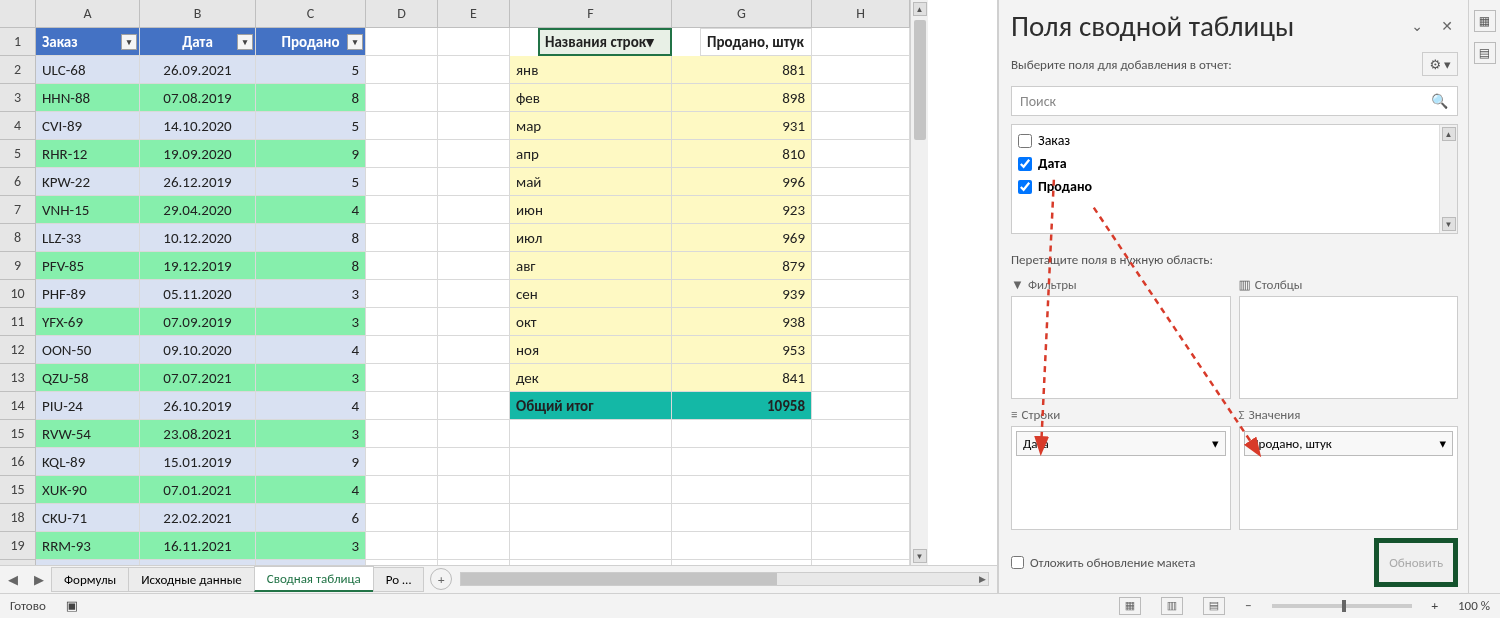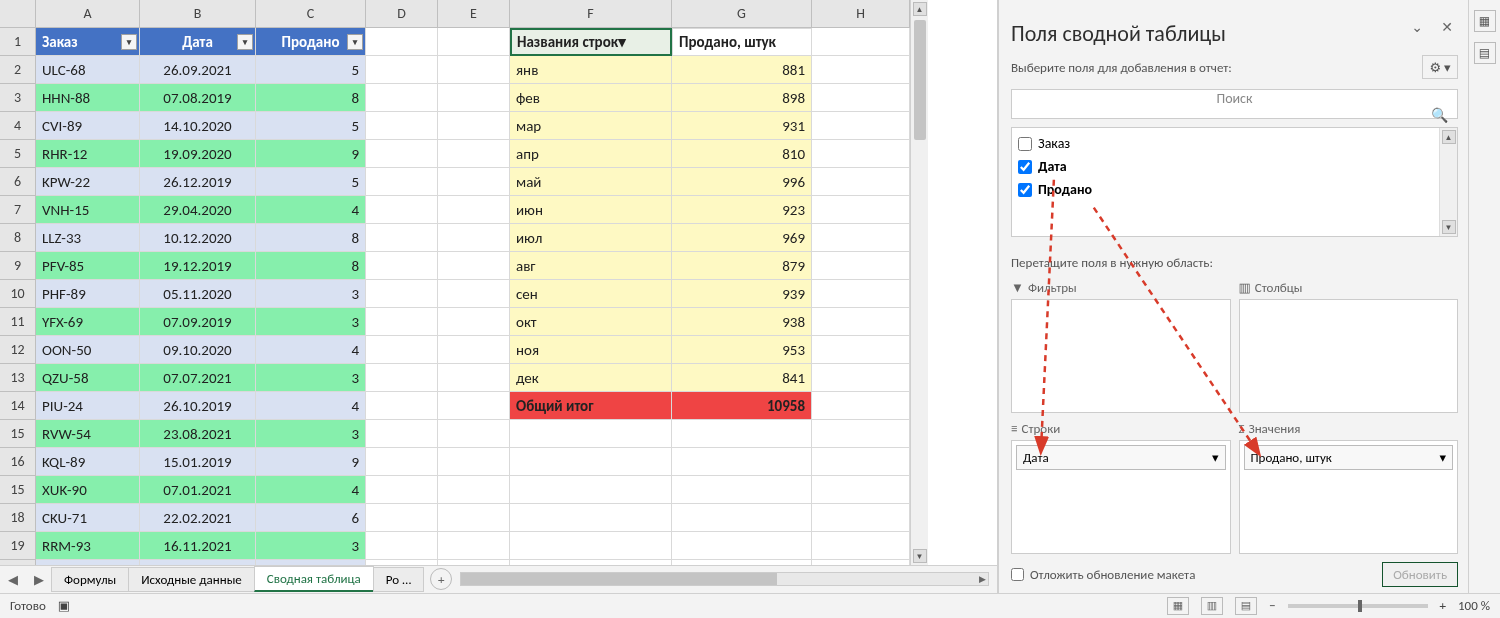--- a/index.html
+++ b/index.html
@@ -16,68 +16,68 @@
 .grid .cell { border-right: 1px solid #d9d9d9; border-bottom: 1px solid #d9d9d9; padding: 2px 6px; display: flex; align-items: center; white-space: nowrap; overflow: hidden; }
 .grid .col-hdr { background: #e6e6e6; justify-content: center; font-size: 14px; color: #444; border-right: 1px solid #bfbfbf; border-bottom: 1px solid #bfbfbf; }
 .grid .row-hdr { background: #e6e6e6; justify-content: center; font-size: 14px; color: #444; border-right: 1px solid #bfbfbf; border-bottom: 1px solid #bfbfbf; }
 .grid .corner { background: #e6e6e6; border-right: 1px solid #bfbfbf; border-bottom: 1px solid #bfbfbf; }
 .grid .tbl-hdr { background: #4472c4; color: #fff; font-weight: 600; position: relative; }
 .grid .tbl-hdr .drop { position: absolute; right: 2px; top: 50%; transform: translateY(-50%); width: 16px; height: 16px; border: 1px solid #a0a0a0; background: #f5f5f5; display: flex; align-items: center; justify-content: center; font-size: 9px; color: #444; }
 .grid .band-even { background: #d9e1f2; }
 .grid .band-odd  { background: #86efac; }
 .grid .num { justify-content: flex-end; }
 .grid .center { justify-content: center; }
-.grid .pivot-hdr { font-weight: 600; background: #fff; border: 1px solid #d9d9d9; position: relative; }
+.grid .pivot-hdr { font-weight: 600; background: #fff; border: 1px solid #d9d9d9; position: relative; margin-left: 28px; }
 .grid .pivot-hdr.sel { outline: 2px solid #217346; outline-offset: -2px; background: #e8f0e6; }
-.grid .pivot-total { font-weight: 700; background: #ef4444; }
+.grid .pivot-total { font-weight: 700; background: #14b8a6; }
 .grid .pivot-g { background: #fef9c3; }
 
 
 .vscroll { width: 18px; background: #f0f0f0; border-left: 1px solid #d0d0d0; display: flex; flex-direction: column; align-items: center; justify-content: space-between; padding: 2px 0; }
 .vscroll .btn { width: 14px; height: 14px; background: #e0e0e0; border: 1px solid #bbb; font-size: 8px; display: flex; align-items: center; justify-content: center; color:#555;}
 .vscroll .thumb { width: 12px; flex: 0 0 120px; background: #c4c4c4; border-radius: 2px; margin-top: 4px; }
 
 
 .tabs-row { height: 28px; display: flex; align-items: center; border-top: 1px solid #d0d0d0; background: #f3f3f3; font-size: 13px; }
 .tabs-row .nav { padding: 0 8px; color: #666; cursor: pointer; }
 .tabs-row .tab { padding: 4px 12px; border: 1px solid #ccc; background: #ececec; margin-left: -1px; cursor: pointer; }
 .tabs-row .tab.active { background: #fff; border-bottom: 2px solid #217346; font-weight: 400; color: #217346; }
 .tabs-row .newtab { width: 22px; height: 22px; border: 1px solid #bbb; border-radius: 50%; margin-left: 6px; display: flex; align-items: center; justify-content: center; font-size: 13px; cursor: pointer; color: #666; }
 .tabs-row .hscroll { flex: 1; margin: 0 8px; height: 14px; background: #e8e8e8; border: 1px solid #ccc; position: relative; }
 .tabs-row .hscroll .thumb { position: absolute; left: 0; top: 0; bottom: 0; width: 60%; background: #c4c4c4; }
 
 
-.status { height: 26px; background: #f3f3f3; border-top: 1px solid #d0d0d0; display: flex; align-items: center; padding: 0 10px; font-size: 13px; color: #444; gap: 12px; }
+.status { height: 26px; background: #f3f3f3; border-top: 1px solid #d0d0d0; display: flex; align-items: center; padding: 0 10px; font-size: 13px; color: #444; gap: 20px; }
 .status .spacer { flex: 1; }
 .status .vbtn { width: 22px; height: 18px; border: 1px solid #bbb; display: flex; align-items: center; justify-content: center; font-size: 11px; color: #666; }
 .status .slider { width: 140px; height: 4px; background: #ccc; position: relative; }
 .status .slider .knob { position: absolute; left: 50%; top: -4px; width: 4px; height: 12px; background: #666; }
 
 
 .panel { width: 470px; background: #f3f3f3; border-left: 1px solid #d0d0d0; display: flex; flex-direction: column; padding: 8px 10px 6px 12px; position: relative; }
 .panel .title-row { display: flex; align-items: center; }
-.panel .title { font-size: 22px; color: #2e2e2e; flex: 1; margin-top: 12px; }
+.panel .title { font-size: 29px; color: #2e2e2e; flex: 1; }
 .panel .title-row .ico { width: 22px; height: 22px; margin-left: 8px; display: flex; align-items: center; justify-content: center; color: #666; cursor: pointer; font-size: 14px; }
 .panel .sub { font-size: 13px; color: #555; margin-top: 8px; display: flex; align-items: center; }
 .panel .sub .gear { margin-left: auto; width: 36px; height: 24px; border: 1px solid #ccc; display: flex; align-items: center; justify-content: center; font-size: 13px; color: #555; cursor: pointer; }
-.panel .search { margin-top: 10px; height: 30px; border: 1px solid #ccc; background: #fff; display: flex; align-items: center; padding: 0 8px; color: #888; font-size: 14px; flex-direction: column; }
+.panel .search { margin-top: 10px; height: 30px; border: 1px solid #ccc; background: #fff; display: flex; align-items: center; padding: 0 8px; color: #888; font-size: 14px; }
 .panel .search .mag { margin-left: auto; font-size: 14px; }
 .panel .fields { margin-top: 8px; background: #fff; border: 1px solid #ccc; padding: 4px 6px; height: 110px; position: relative; overflow: hidden; font-size: 14px; }
 .panel .fields .row { display: flex; align-items: center; gap: 6px; padding: 3px 0; }
 .panel .fields .row input[type=checkbox] { width: 14px; height: 14px; }
 .panel .fields .vs { position: absolute; right: 0; top: 0; bottom: 0; width: 18px; background: #f0f0f0; border-left: 1px solid #ddd; display: flex; flex-direction: column; justify-content: space-between; align-items: center; padding: 2px 0; }
 .panel .fields .vs .b { width: 14px; height: 14px; background: #e0e0e0; border: 1px solid #bbb; font-size: 8px; display: flex; align-items: center; justify-content: center; color: #555; }
 .panel .drag-hint { font-size: 13px; color: #555; margin-top: 18px; }
 .panel .areas { display: grid; grid-template-columns: 1fr 1fr; grid-template-rows: 1fr 1fr; gap: 8px; margin-top: 10px; flex: 1; }
 .panel .area { display: flex; flex-direction: column; }
 .panel .area .lbl { font-size: 13px; color: #666; display: flex; align-items: center; gap: 4px; margin-bottom: 4px; }
 .panel .area .box { flex: 1; background: #fff; border: 1px solid #ccc; padding: 4px; min-height: 54px; }
 .panel .area .chip { border: 1px solid #bbb; background: #f8f8f8; padding: 4px 6px; font-size: 13px; display: flex; align-items: center; justify-content: space-between; cursor: pointer; }
 .panel .footer { display: flex; align-items: center; margin-top: 8px; font-size: 13px; color: #555; gap: 6px; }
-.panel .footer .btn { margin-left: auto; border: 1px solid #14532d; padding: 4px 10px; color: #aaa; background: #f0f0f0; }
+.panel .footer .btn { margin-left: auto; border: 5px solid #14532d; padding: 12px 10px; color: #aaa; background: #f0f0f0; }
 
 .side-strip { width: 32px; background: #f3f3f3; border-left: 1px solid #d0d0d0; display: flex; flex-direction: column; align-items: center; padding-top: 10px; gap: 10px; }
 .side-strip .s-ico { width: 22px; height: 22px; border: 1px solid #bbb; display: flex; align-items: center; justify-content: center; font-size: 12px; color: #555; cursor: pointer; }
 
 
 .arrows-svg { position: absolute; pointer-events: none; }
 </style>
 </head>
 <body>
 

